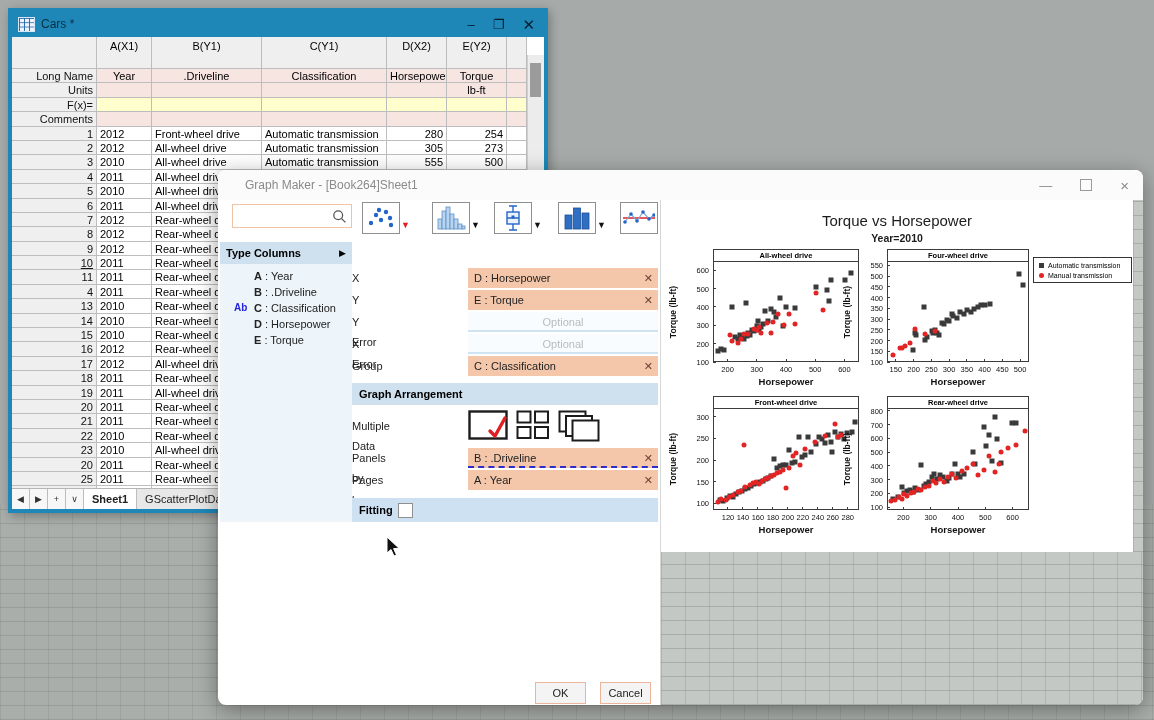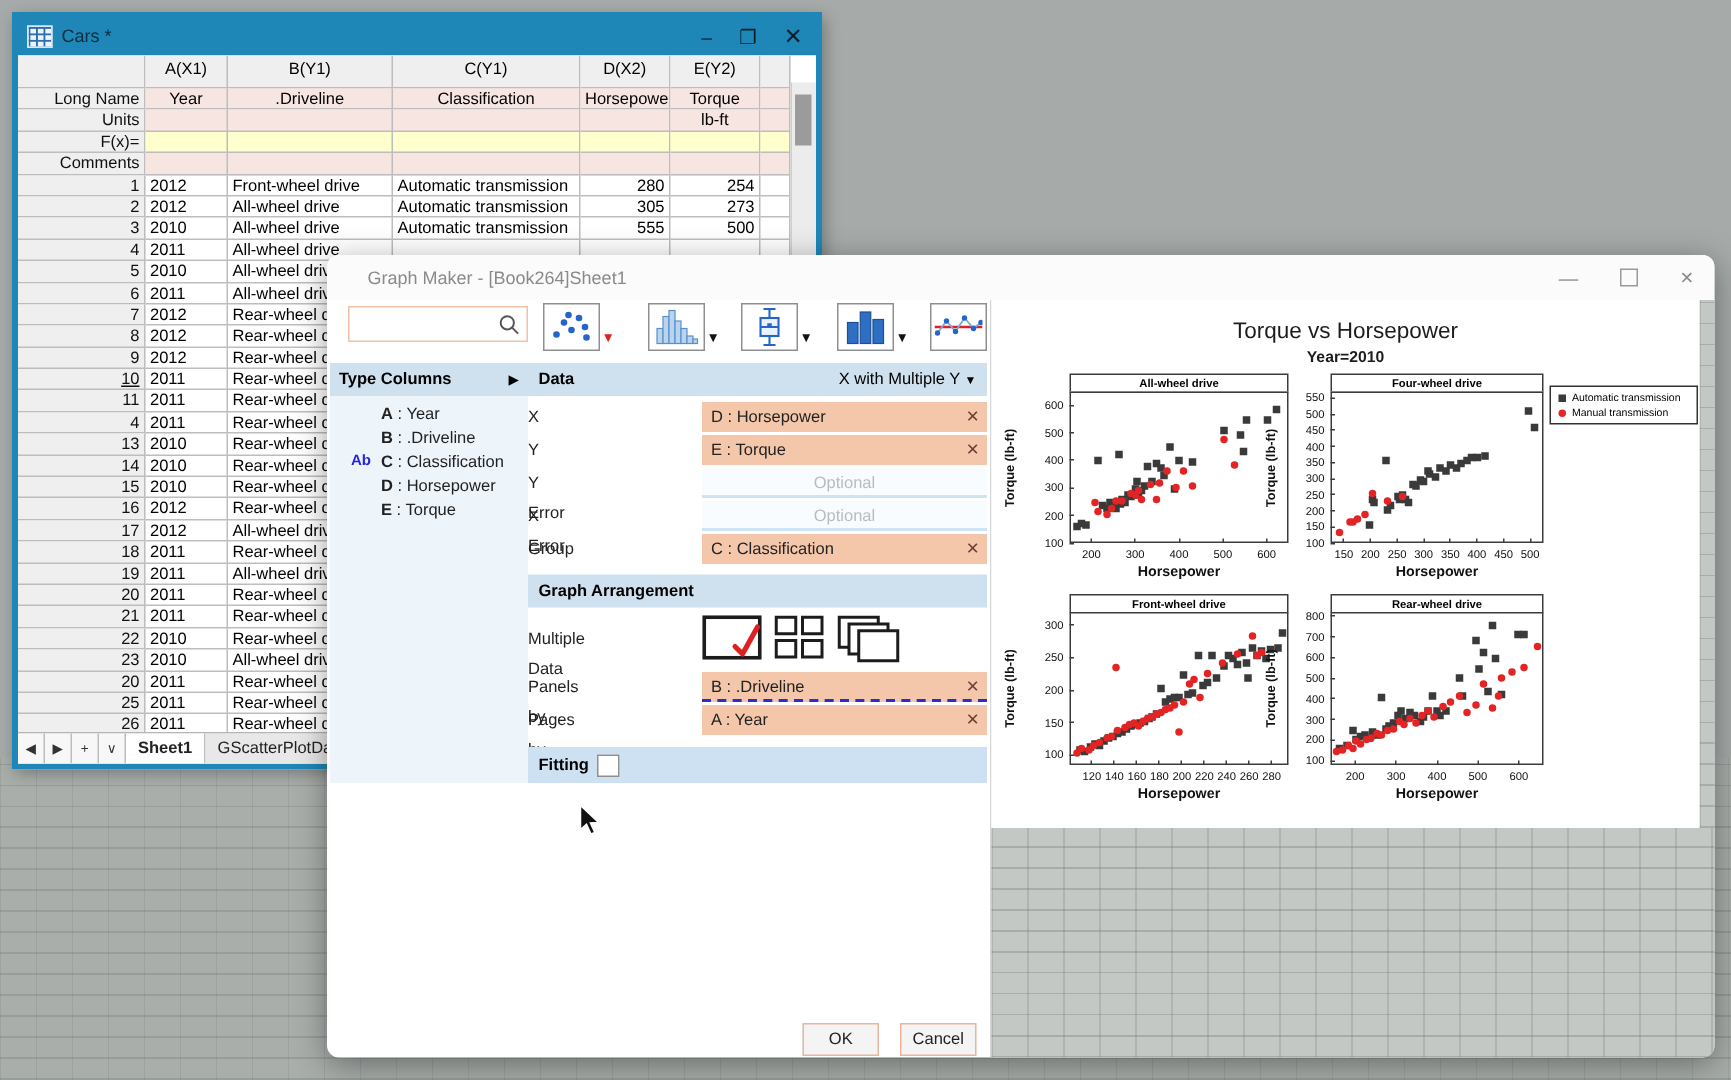--- a/index.html
+++ b/index.html
@@ -37,21 +37,21 @@
   }
   .sheet-titlebar .title{margin-left:6px;font-weight:400;}
   .sheet-controls{margin-left:auto;display:flex;align-items:center;gap:18px;margin-right:10px;font-size:13px;color:#071f2b;}
   .sheet-controls span{cursor:default;line-height:1;}
   .tbl-icon{width:15px;height:13px;margin-left:7px;background:#eef4ff;
     background-image:linear-gradient(#2d6fae 1px,transparent 1px),linear-gradient(90deg,#2d6fae 1px,transparent 1px);
     background-size:5px 4.3px;border:1px solid #d6e6f5;}
   .sheet-body{position:absolute;left:0;top:25px;right:0;bottom:0;overflow:hidden;background:#fff;}
   .grid{position:absolute;left:0;top:0;}
   .r{display:flex;height:14.4px;line-height:14.4px;font-size:11px;white-space:nowrap;}
-  .r.colhead{height:22px;line-height:18px;}
+  .r.colhead{height:32px;line-height:18px;}
   .c{box-sizing:border-box;border-right:1px solid #bdbdbd;border-bottom:1px solid #bdbdbd;overflow:hidden;padding:0 3px;}
   .c.head{background:#efefef;text-align:right;color:#111;}
   .c.colh{background:#efefef;text-align:center;}
   .c.pink{background:#f7e5e2;}
   .c.yellow{background:#ffffcd;}
   .c.num{text-align:right;}
   .c.ctr{text-align:center;}
   .vscroll{position:absolute;right:0;top:18px;width:16px;bottom:20px;background:#ececec;border-left:1px solid #cfcfcf;}
   .vthumb{position:absolute;left:2px;top:8px;width:11px;height:34px;background:#9b9b9b;}
   .sheet-tabs{position:absolute;left:0;right:0;bottom:0;height:20px;background:#f4f4f4;border-top:1px solid #b5b5b5;display:flex;align-items:stretch;font-size:11px;}
@@ -527,24 +527,20 @@
   </div>
   <div class="panel-left"></div>
   <div class="tc-list" id="tc-list">
       <div class="tc-item"><b>A</b> : Year</div>
       <div class="tc-item"><b>B</b> : .Driveline</div>
       <div class="tc-item"><span class="ab">Ab</span><b>C</b> : Classification</div>
       <div class="tc-item"><b>D</b> : Horsepower</div>
       <div class="tc-item"><b>E</b> : Torque</div>
     </div>
 
-  <div class="sec-head" style="top:72px;">
-    <b>Data</b>
-    <span class="mode"><span>X with Multiple Y</span> <span style="font-size:8px;">▼</span></span>
-  </div>
   <div id="data-fields">
       <div class="frow" style="top: 98px; left: 0px; width: 440px;">
         <span class="lbl">X</span>
         <span class="field filled"><span>D : Horsepower</span><span class="x">✕</span></span>
       </div>
       <div class="frow" style="top: 120px; left: 0px; width: 440px;">
         <span class="lbl">Y</span>
         <span class="field filled"><span>E : Torque</span><span class="x">✕</span></span>
       </div>
       <div class="frow" style="top: 142px; left: 0px; width: 440px;">

